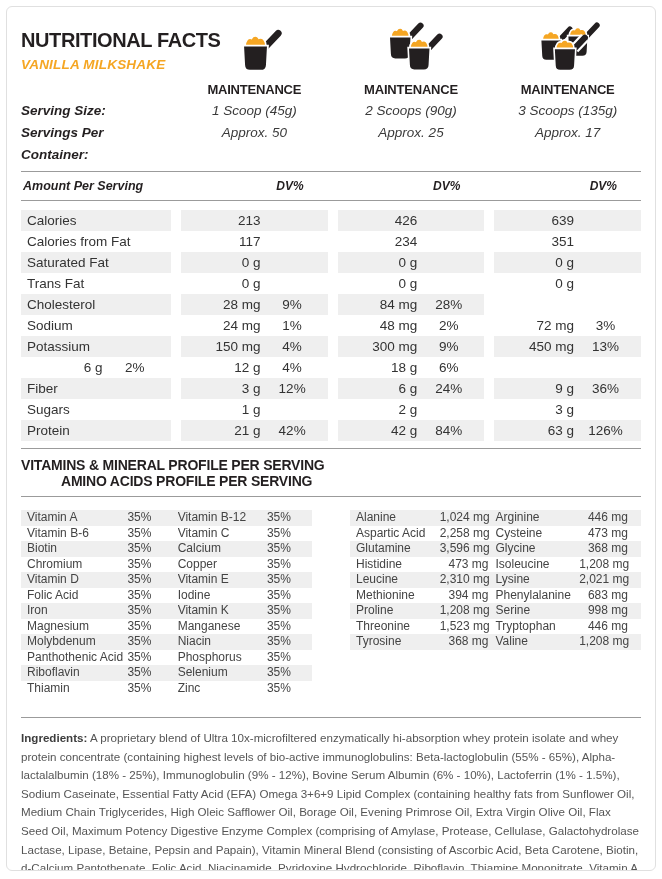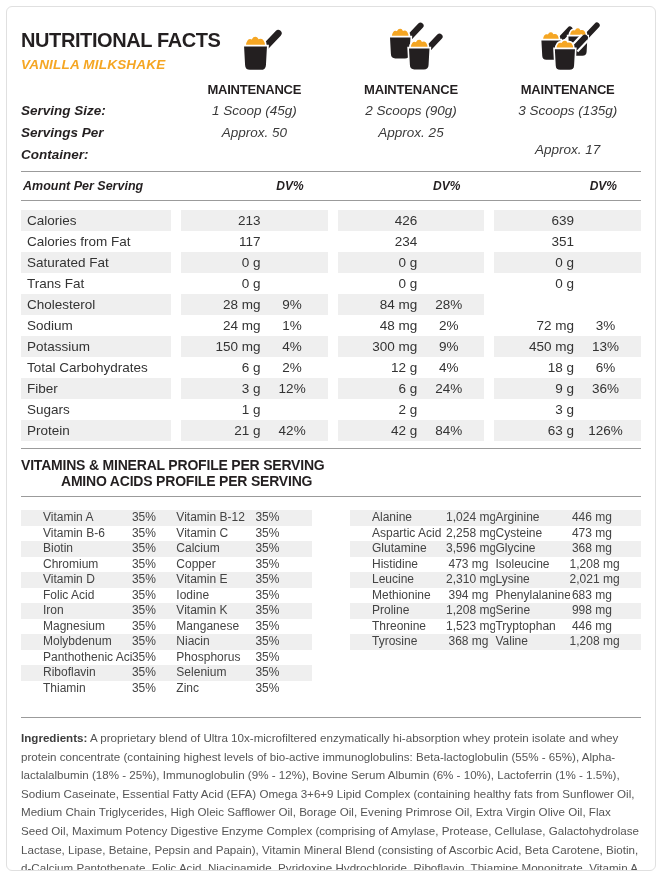--- a/index.html
+++ b/index.html
@@ -40,21 +40,21 @@
   .nrow .lab{padding-left:6px;white-space:nowrap}
   .band{display:flex}
   .band .amt{width:57%;text-align:right;padding-right:4px}
   .band .dv{flex:1;text-align:center;padding-right:8px}
 
   
   .profile-titles{display:grid;grid-template-columns:1fr;column-gap:26px;padding:8px 0 7px}
   .profile-titles h2{margin:0;font-size:14px;font-weight:700;letter-spacing:-0.2px;color:var(--ink)}
   .amino-title{padding-left:40px}
   .profiles-body{display:grid;grid-template-columns:1fr 1fr;column-gap:38px;margin-top:13px}
-  .prow{height:15.5px;line-height:15.5px;font-size:12px;color:#444;display:grid;padding:0 22px}
+  .prow{height:15.5px;line-height:15.5px;font-size:12px;color:#444;display:grid;padding:0 6px}
   .prow:nth-child(odd){background:var(--stripe)}
   #vit-list .prow{grid-template-columns:36% 18% 32% 14%}
   #vit-list .pval{text-align:left}
   #amino-list .prow{grid-template-columns:30% 20% 30% 20%}
   #amino-list .pval{text-align:right;padding-right:7px}
   .pname,.pval{white-space:nowrap;overflow:hidden}
 
   
   .ingredients{margin:11px 0 0;font-size:11.6px;line-height:18.6px;color:var(--muted-text);letter-spacing:0}
   .ingredients strong{color:#3d3d3d}
@@ -101,21 +101,21 @@
       <div class="spc-cell" style="grid-area: 4 / 3;">Approx. 25</div>
       <div class="icon-cell" style="grid-area: 1 / 4;">
         <svg width="80" height="58" viewBox="0 0 80 58">
           <use href="#scoop" transform="translate(5,6) scale(1.1)"></use>
           <use href="#scoop" transform="translate(32,2) scale(1.1)"></use>
           <use href="#scoop" transform="translate(18,14) scale(1.16)"></use>
         </svg>
       </div>
       <div class="plan-cell" style="grid-area: 2 / 4;">MAINTENANCE</div>
       <div class="ss-cell" style="grid-area: 3 / 4;">3 Scoops (135g)</div>
-      <div class="spc-cell" style="grid-area: 4 / 4; margin-top: 17px;">Approx. 17</div>
+      <div class="spc-cell" style="grid-area: 4 / 4;">Approx. 17</div>
     </div>
 
   <div class="rule r1"></div>
 
   <div class="amount-head" id="amount-head">
     <div class="ap-label">Amount Per Serving</div>
   <div class="dvh">DV%</div>
       <div class="dvh">DV%</div>
       <div class="dvh">DV%</div>
     </div>
@@ -218,21 +218,20 @@
         <div class="band cell">
           <span class="amt">300 mg</span>
           <span class="dv">9%</span>
         </div>
         <div class="band cell">
           <span class="amt">450 mg</span>
           <span class="dv">13%</span>
         </div>
       </div>
       <div class="nrow">
-        <div class="lab cell">Total Carbohydrates</div>
         <div class="band cell">
           <span class="amt">6 g</span>
           <span class="dv">2%</span>
         </div>
         <div class="band cell">
           <span class="amt">12 g</span>
           <span class="dv">4%</span>
         </div>
         <div class="band cell">
           <span class="amt">18 g</span>

